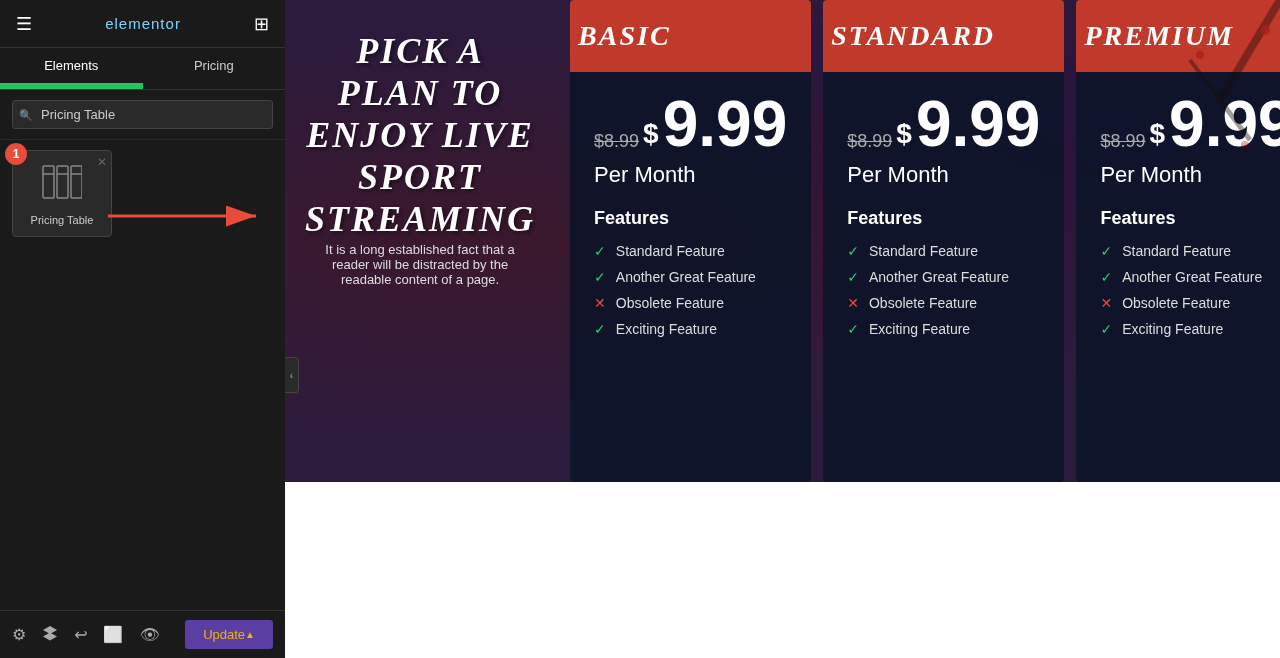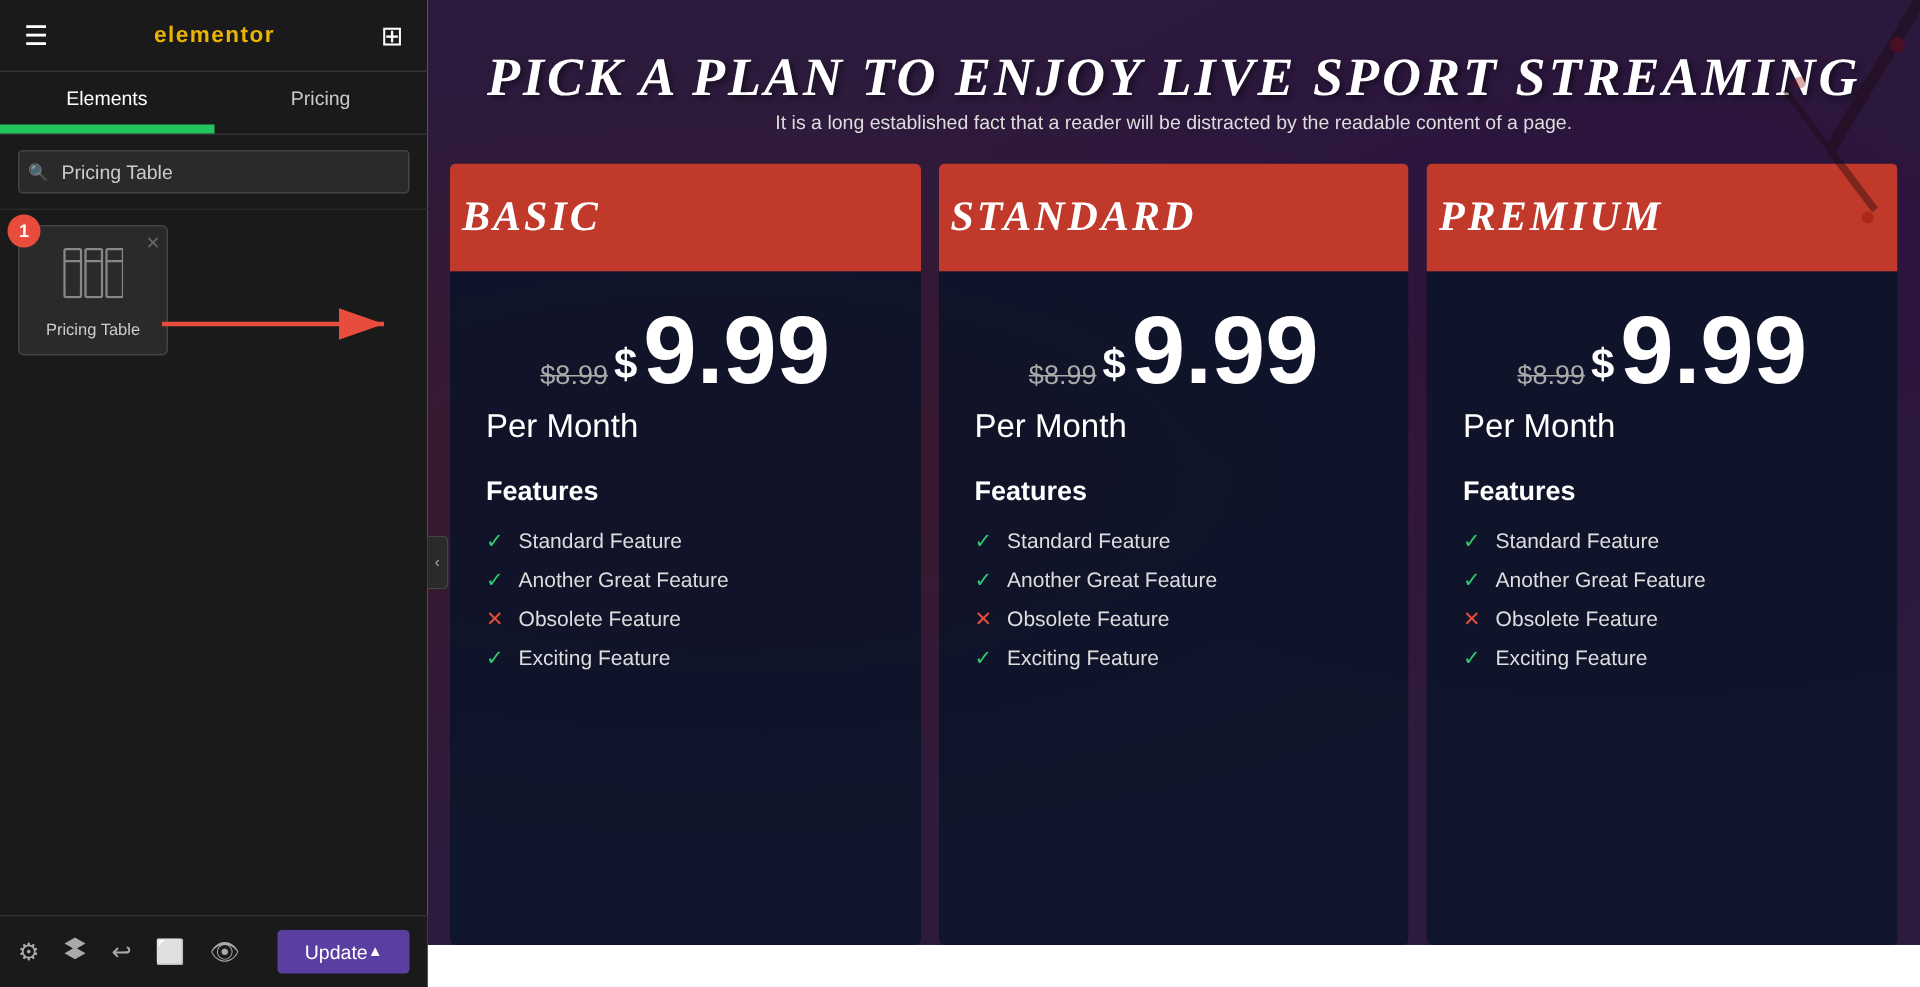--- a/index.html
+++ b/index.html
@@ -16,21 +16,21 @@
     }
     .panel-header {
       display: flex;
       align-items: center;
       justify-content: space-between;
       padding: 0 16px;
       height: 48px;
       border-bottom: 1px solid #333;
     }
     .hamburger-icon { color: #fff; font-size: 18px; cursor: pointer; }
-    .elementor-logo { color: #eab308; font-size: 15px; font-weight: bold; letter-spacing: 1px; }
+    .elementor-logo { color: #7dd3fc; font-size: 15px; font-weight: normal; letter-spacing: 1px; }
     .grid-icon { color: #fff; font-size: 18px; cursor: pointer; }
 
     .panel-tabs {
       display: flex;
       border-bottom: 1px solid #333;
     }
     .panel-tab {
       flex: 1;
       text-align: center;
       padding: 10px 0;
@@ -164,42 +164,42 @@
       height: 48px;
       background: #1a1a1a;
       border-top: 1px solid #333;
       padding: 0 12px;
       gap: 16px;
     }
     .toolbar-icon { color: #aaa; font-size: 16px; cursor: pointer; }
     .update-btn {
       margin-left: auto;
       background: #5a3ea1;
-      color: #ffffff;
+      color: #eab308;
       border: none;
       padding: 7px 18px;
       font-size: 13px;
       border-radius: 3px;
       cursor: pointer;
       display: flex;
       align-items: center;
       gap: 0;
     }
     .update-btn .chevron { font-size: 10px; }
 
     
     .right-content {
       flex: 1;
       background: #2d1b3d;
       background-image: 
         radial-gradient(ellipse at 20% 50%, rgba(80,20,20,0.4) 0%, transparent 60%),
         radial-gradient(ellipse at 80% 30%, rgba(40,10,60,0.5) 0%, transparent 50%);
       display: flex;
-      flex-direction: column;
-      height: 630px;
+      flex-direction: row;
+      height: 482px;
       overflow: hidden;
       position: relative;
     }
 
     .page-header {
       text-align: center;
       padding: 30px 20px 20px;
     }
     .page-title {
       font-family: 'Georgia', serif;

